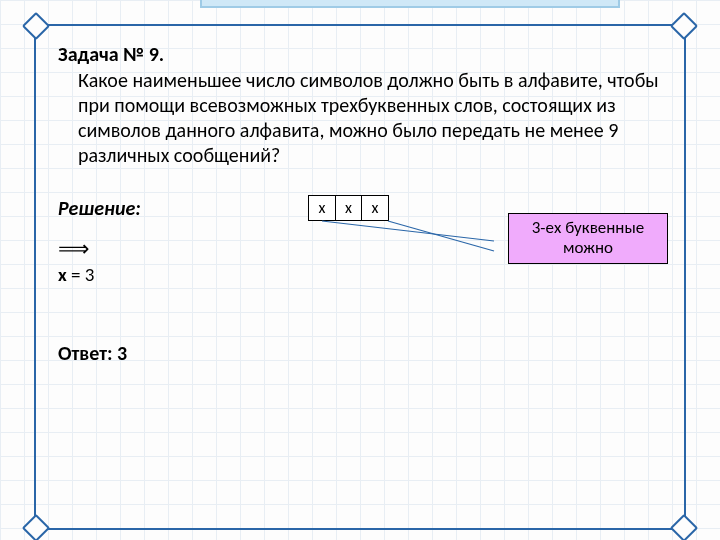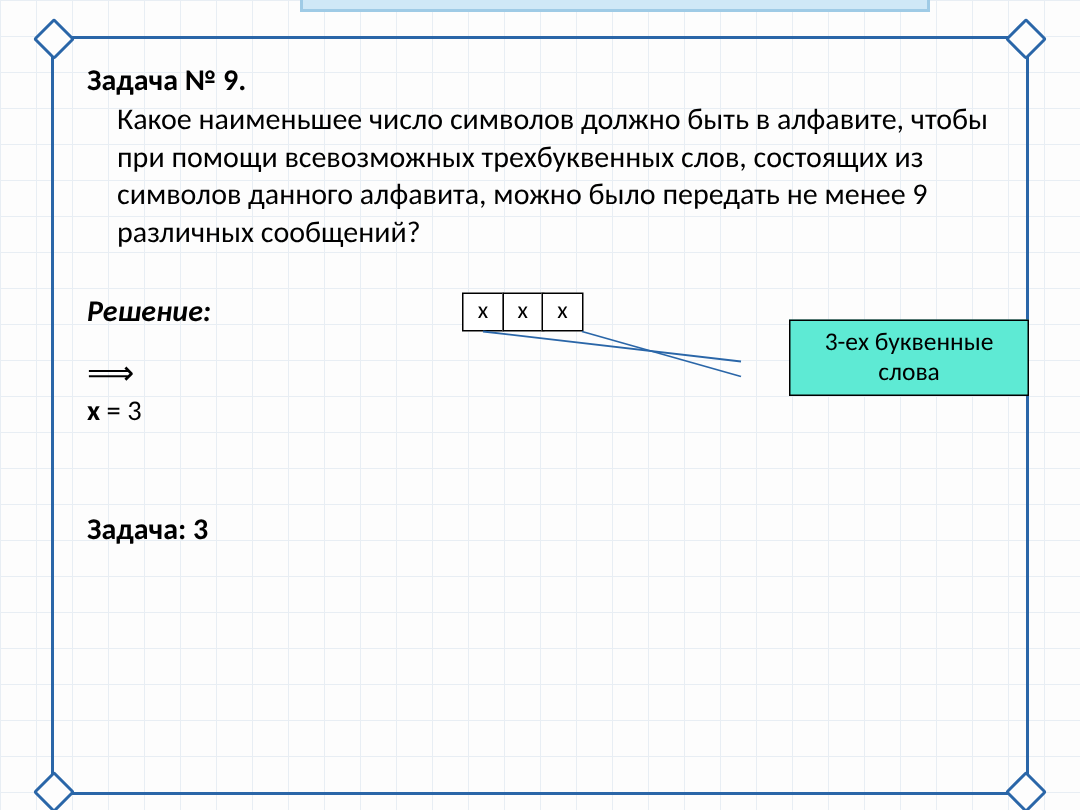--- a/index.html
+++ b/index.html
@@ -44,21 +44,21 @@
     border: 2px solid #2a66a8;
   }
   .corner.tl { top: 16px; left: 26px; transform: rotate(45deg); border-radius: 2px; }
   .corner.tr { top: 16px; right: 26px; transform: rotate(45deg); border-radius: 2px; }
   .corner.bl { bottom: 2px; left: 26px; transform: rotate(45deg); border-radius: 2px; }
   .corner.br { bottom: 2px; right: 26px; transform: rotate(45deg); border-radius: 2px; }
   .content {
     position: absolute;
     top: 42px;
     left: 58px;
-    right: 42px;
+    right: 60px;
     font-size: 20px;
     line-height: 1.25;
     color: #000;
   }
   .title-row { font-weight: bold; }
   .problem { margin-top: 1px; margin-left: 20px; }
   .solution-label {
     font-weight: bold;
     font-style: italic;
     margin-top: 28px;
@@ -85,21 +85,21 @@
     font-size: 16px;
     background: #fff;
   }
   .box:first-child { margin-left: 0; }
   .callout {
     position: absolute;
     top: -16px;
     right: -8px;
     width: 160px;
     border: 1.5px solid #000;
-    background: #5eead4;
+    background: #f0abfc;
     text-align: center;
     font-size: 17px;
     line-height: 1.2;
     padding: 4px 20px;
   }
   .svg-layer {
     position: absolute;
     top: -34px;
     left: 250px;
     pointer-events: none;
@@ -134,29 +134,29 @@
       <div class="box">x</div>
     </div>
 
     <svg class="svg-layer" width="350" height="80">
       <line x1="14" y1="26" x2="186" y2="46" stroke="#2a66a8" stroke-width="1.2"></line>
       <line x1="80" y1="26" x2="186" y2="56" stroke="#2a66a8" stroke-width="1.2"></line>
     </svg>
 
     <div class="callout">
       <div>3-ех буквенные</div>
-      <div>слова</div>
+      <div>можно</div>
     </div>
 
     <div class="eqs">
       <div class="arrow-symbol">⟹</div>
       <div>
         <span class="bold">x</span><span> = 3</span>
       </div>
     </div>
 
     <div class="answer">
-      <span>Задача:</span>
+      <span>Ответ:</span>
       <span>3</span>
     </div>
 
   </div>
 </div>
 
 </body></html>

